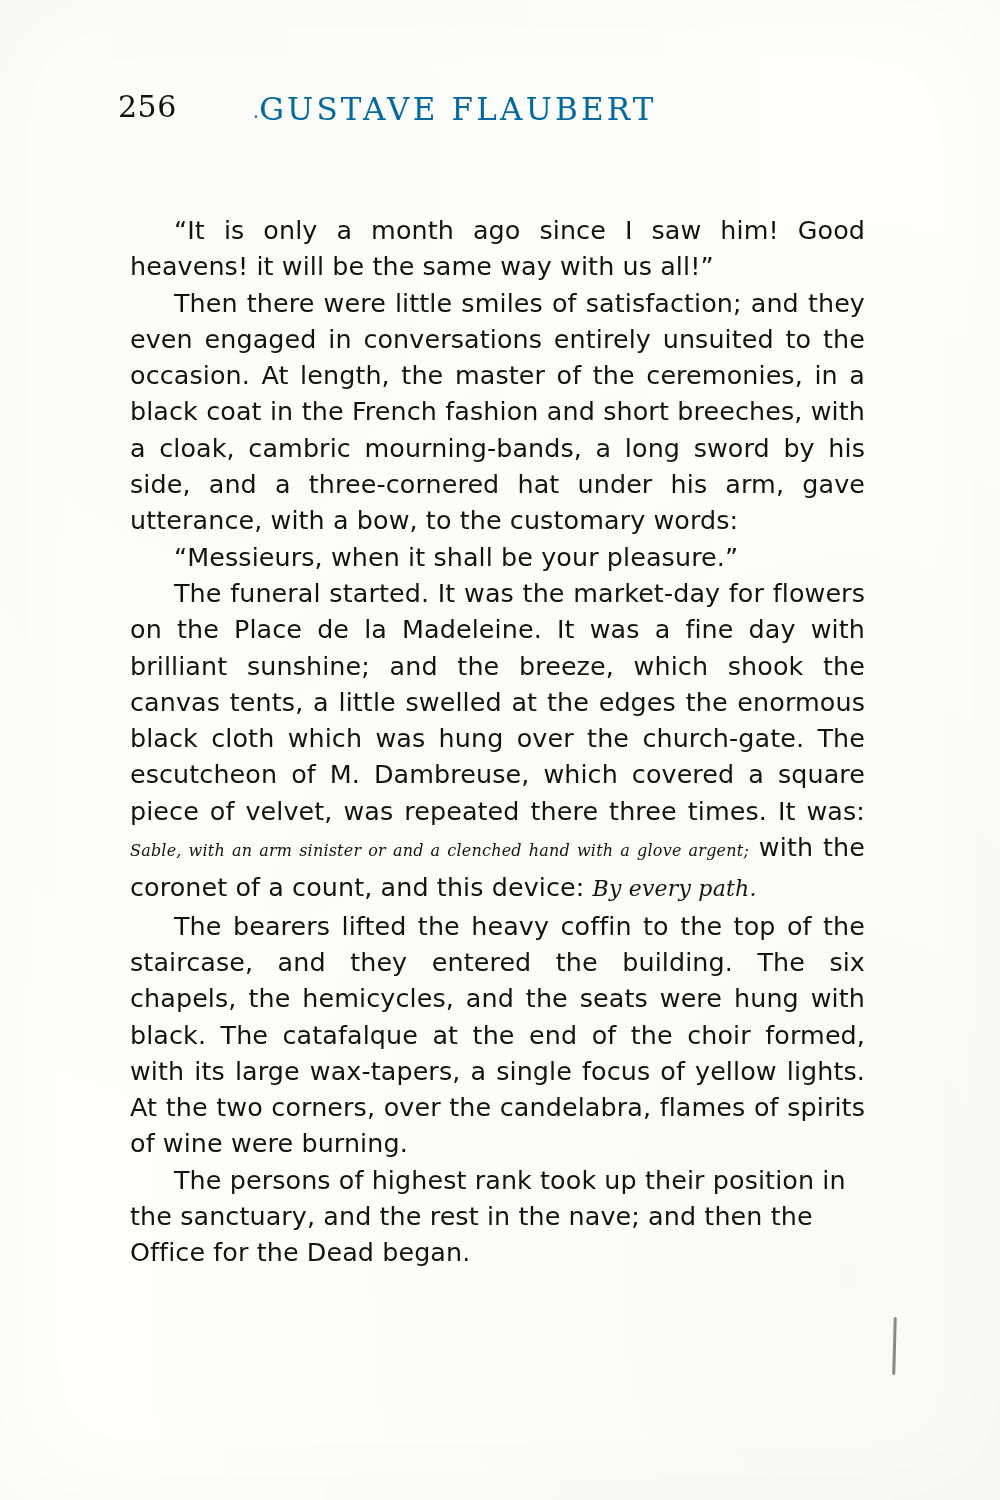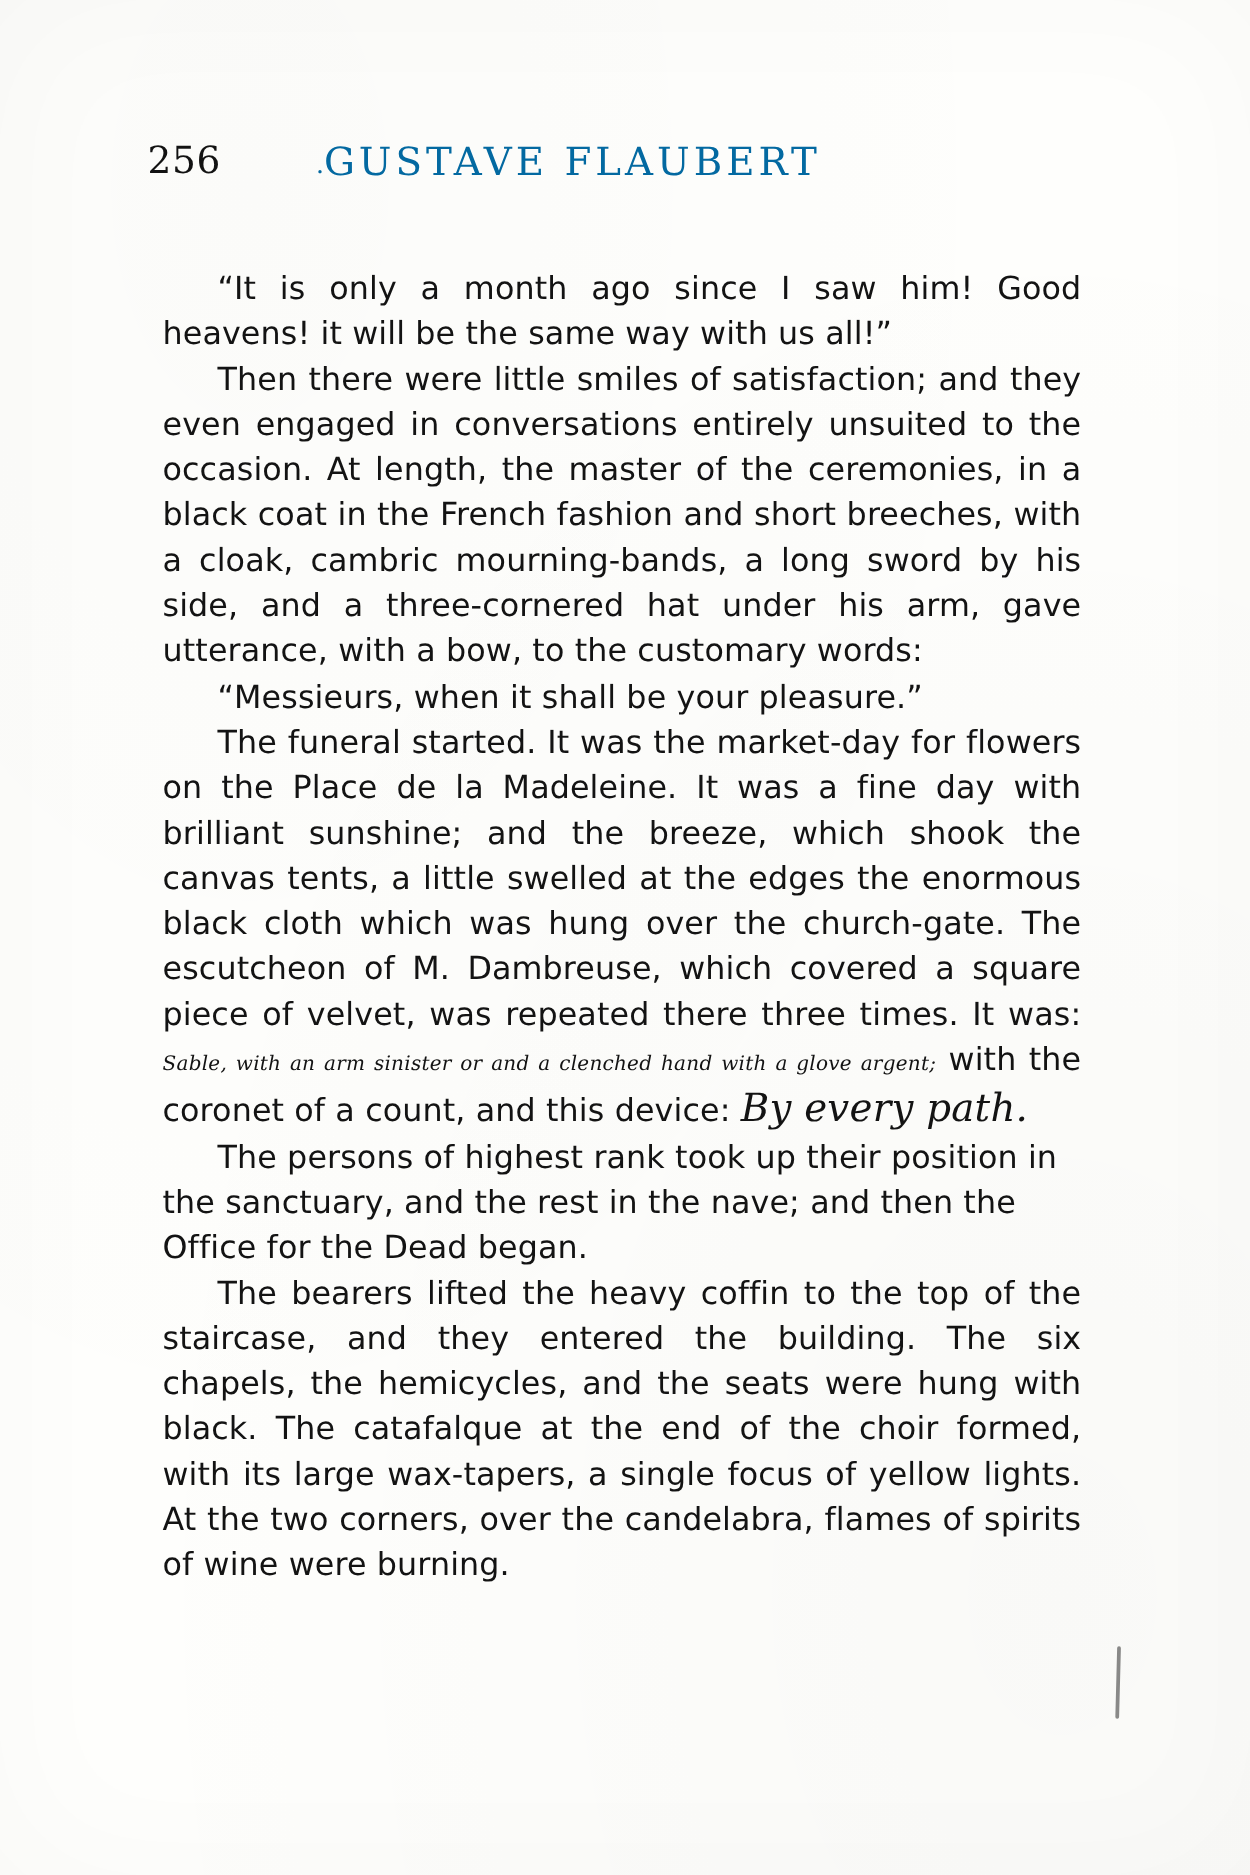--- a/index.html
+++ b/index.html
@@ -33,21 +33,21 @@
       #fefefc;
     pointer-events: none;
   }
   .header {
     position: absolute;
     left: 118px;
     top: 94px;
     width: 770px;
     height: 52px;
     display: flex;
-    align-items: flex-end;
+    align-items: flex-start;
   }
   .folio {
     font-family: "DejaVu Serif", serif;
     font-size: 30px;
     letter-spacing: 0.5px;
     color: #121212;
     line-height: 1;
     margin-right: 72px;
     transform: translateY(-2px);
   }
@@ -95,21 +95,21 @@
   }
   i.blazon {
     font-style: italic;
     font-family: "DejaVu Serif", serif;
     font-size: 16px;
     letter-spacing: 0.2px;
   }
   i.device {
     font-style: italic;
     font-family: "DejaVu Serif", serif;
-    font-size: 31px;
+    font-size: 22px;
     letter-spacing: 0.2px;
   }
   
   .edge-mark {
     position: absolute;
     left: 893px;
     top: 1317px;
     width: 3px;
     height: 58px;
     background: #2b2b2b;
@@ -139,21 +139,21 @@
 
     <p class="para indent">“It is only a month ago since I saw him!  Good heavens! it will be the same way with us all!”</p>
 
 
     <p class="para indent">Then there were little smiles of satisfaction; and they even engaged in conversations entirely unsuited to the occasion.  At length, the master of the ceremonies, in a black coat in the French fashion and short breeches, with a cloak, cambric mourning-bands, a long sword by his side, and a three-cornered hat under his arm, gave utterance, with a bow, to the customary words:</p>
 
     <p class="para indent">“Messieurs, when it shall be your pleasure.”</p>
 
     <p class="para indent"><span>The funeral started.  It was the market-day for flowers on the Place de la Madeleine.  It was a fine day with brilliant sunshine; and the breeze, which shook the canvas tents, a little swelled at the edges the enormous black cloth which was hung over the church-gate.  The escutcheon of M. Dambreuse, which covered a square piece of velvet, was repeated there three times.  It was: </span><i class="blazon">Sable, with an arm sinister or and a clenched hand with a glove argent;</i><span> with the coronet of a count, and this device: </span><i class="device">By every path.</i></p>
 
+    <p class="para indent">The bearers lifted the heavy coffin to the top of the staircase, and they entered the building.  The six chapels, the hemicycles, and the seats were hung with black.  The catafalque at the end of the choir formed, with its large wax-tapers, a single focus of yellow lights.  At the two corners, over the candelabra, flames of spirits of wine were burning.</p>
+
     <p class="para indent last-line-loose">The persons of highest rank took up their position in the sanctuary, and the rest in the nave; and then the Office for the Dead began.</p>
-
-    <p class="para indent">The bearers lifted the heavy coffin to the top of the staircase, and they entered the building.  The six chapels, the hemicycles, and the seats were hung with black.  The catafalque at the end of the choir formed, with its large wax-tapers, a single focus of yellow lights.  At the two corners, over the candelabra, flames of spirits of wine were burning.</p>
 
   </div>
 
   <div class="edge-mark"></div>
   <div class="vignette"></div>
 </div>
 
 </body></html>

